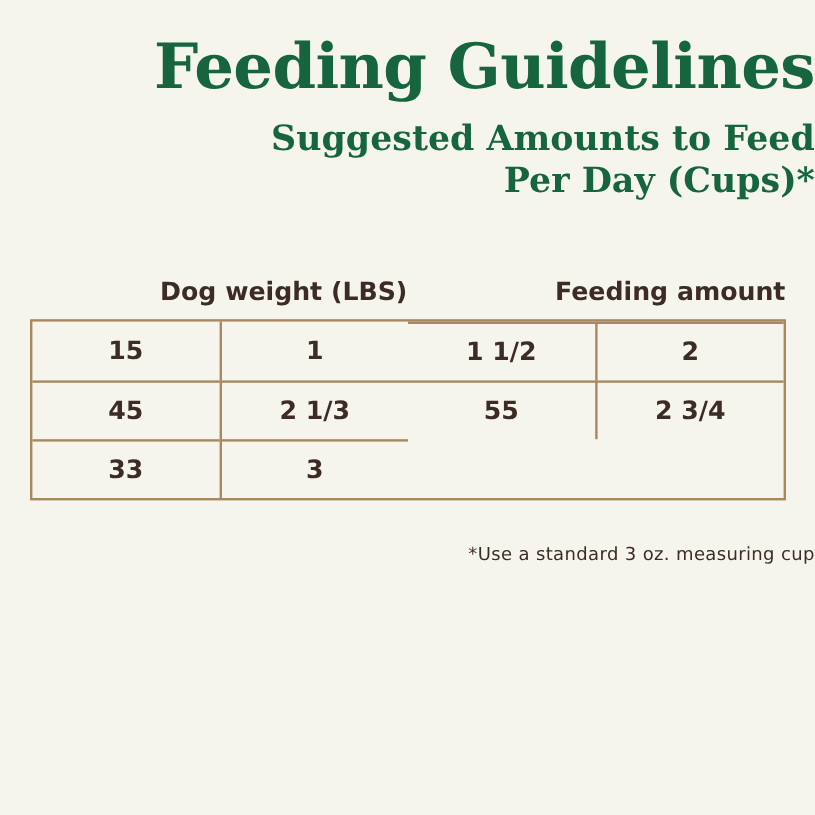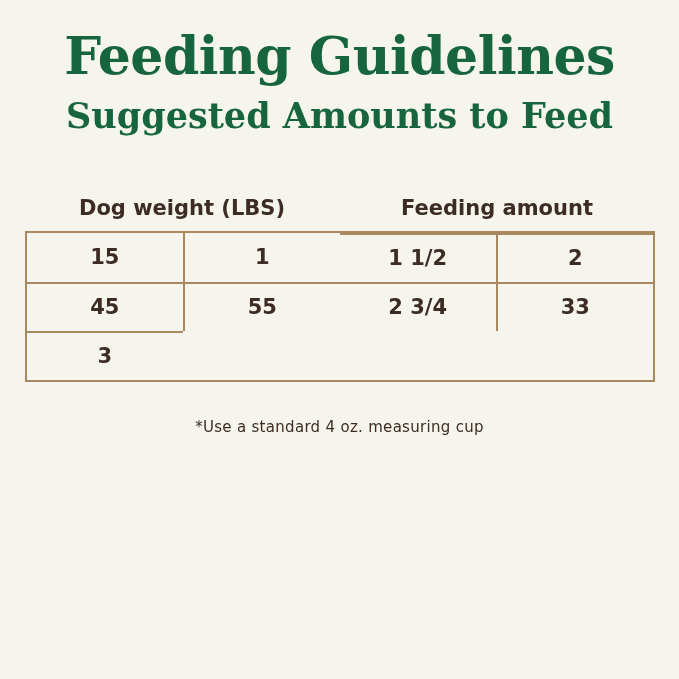--- a/index.html
+++ b/index.html
@@ -1,21 +1,21 @@
 <!DOCTYPE html>
 <html style="--background: #F6F5ED; --heading-green: #17653F; --table-border: #A8885E; --text-brown: #3C2C25;"><head>
 <meta charset="utf-8">
 <style>
   :root{
     --background:#F6F5ED;
     --heading-green:#17653F;
     --table-border:#A8885E;
     --text-brown:#3C2C25;
   }
-  *{box-sizing:border-box;}
+  *{box-sizing:border-box;text-align:right;}
   html,body{margin:0;padding:0;}
   body{
     width:679px;height:679px;
     background:var(--background,#F6F5ED);
     font-family:"DejaVu Sans",sans-serif;
     overflow:hidden;
   }
   .poster{
     position:relative;
     width:679px;height:679px;
@@ -28,21 +28,21 @@
     font-weight:bold;
     font-size:52px;
     line-height:1.15;
     letter-spacing:-0.5px;
     color:var(--heading-green,#17653F);
   }
   .subtitle{
     margin:12px 0 0 0;
     font-family:"DejaVu Serif",serif;
     font-weight:bold;
-    font-size:35px;
+    font-size:29px;
     line-height:35px;
     color:var(--heading-green,#17653F);
   }
   .table-area{
     width:630px;
     margin:62px auto 0 auto;
   }
   .col-headers{
     display:grid;
     grid-template-columns:1fr 1fr;
@@ -80,43 +80,44 @@
     color:var(--text-brown,#3C2C25);
   }
 </style>
 </head>
 <body>
 
 <div class="poster">
 
   <h1 class="title">Feeding Guidelines</h1>
 
-  <h2 class="subtitle"><span>Suggested Amounts to Feed</span><br></h2>
+  <h2 class="subtitle"><span>Suggested Amounts to Feed</span><br><span>Per Day (Cups)*</span></h2>
 
   <div class="table-area">
 
     <div class="col-headers">
       <div class="col-header">Dog weight (LBS)</div>
       <div class="col-header">Feeding amount</div>
     </div>
 
     <div class="data-table">
       <div class="cell">15</div>
       <div class="cell">1</div>
 
       <div class="cell">1 1/2</div>
 
       <div class="cell">2</div>
 
       <div class="cell">45</div>
+      <div class="cell">2 1/3</div>
 
       <div class="cell">55</div>
       <div class="cell">2 3/4</div>
 
       <div class="cell">33</div>
       <div class="cell">3</div>
     </div>
 
   </div>
 
-  <div class="footnote">*Use a standard 4 oz. measuring cup</div>
+  <div class="footnote">*Use a standard 3 oz. measuring cup</div>
 
 </div>
 
 </body></html>

